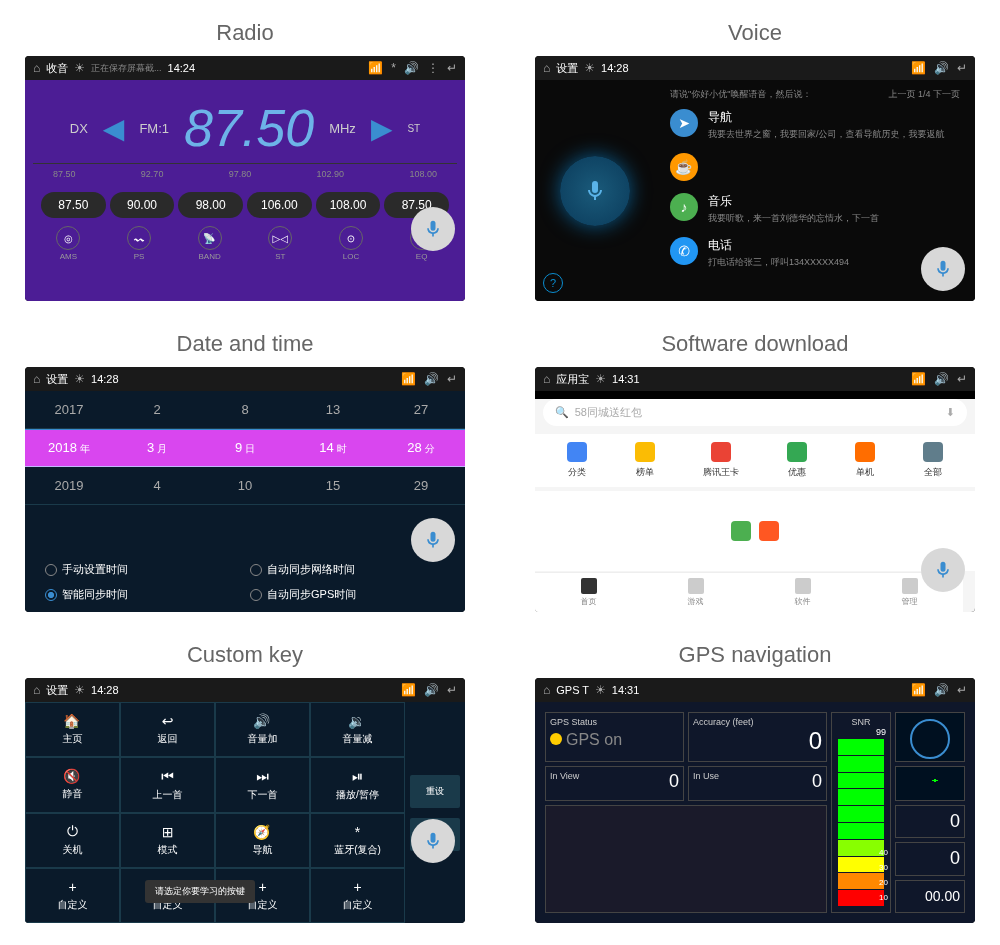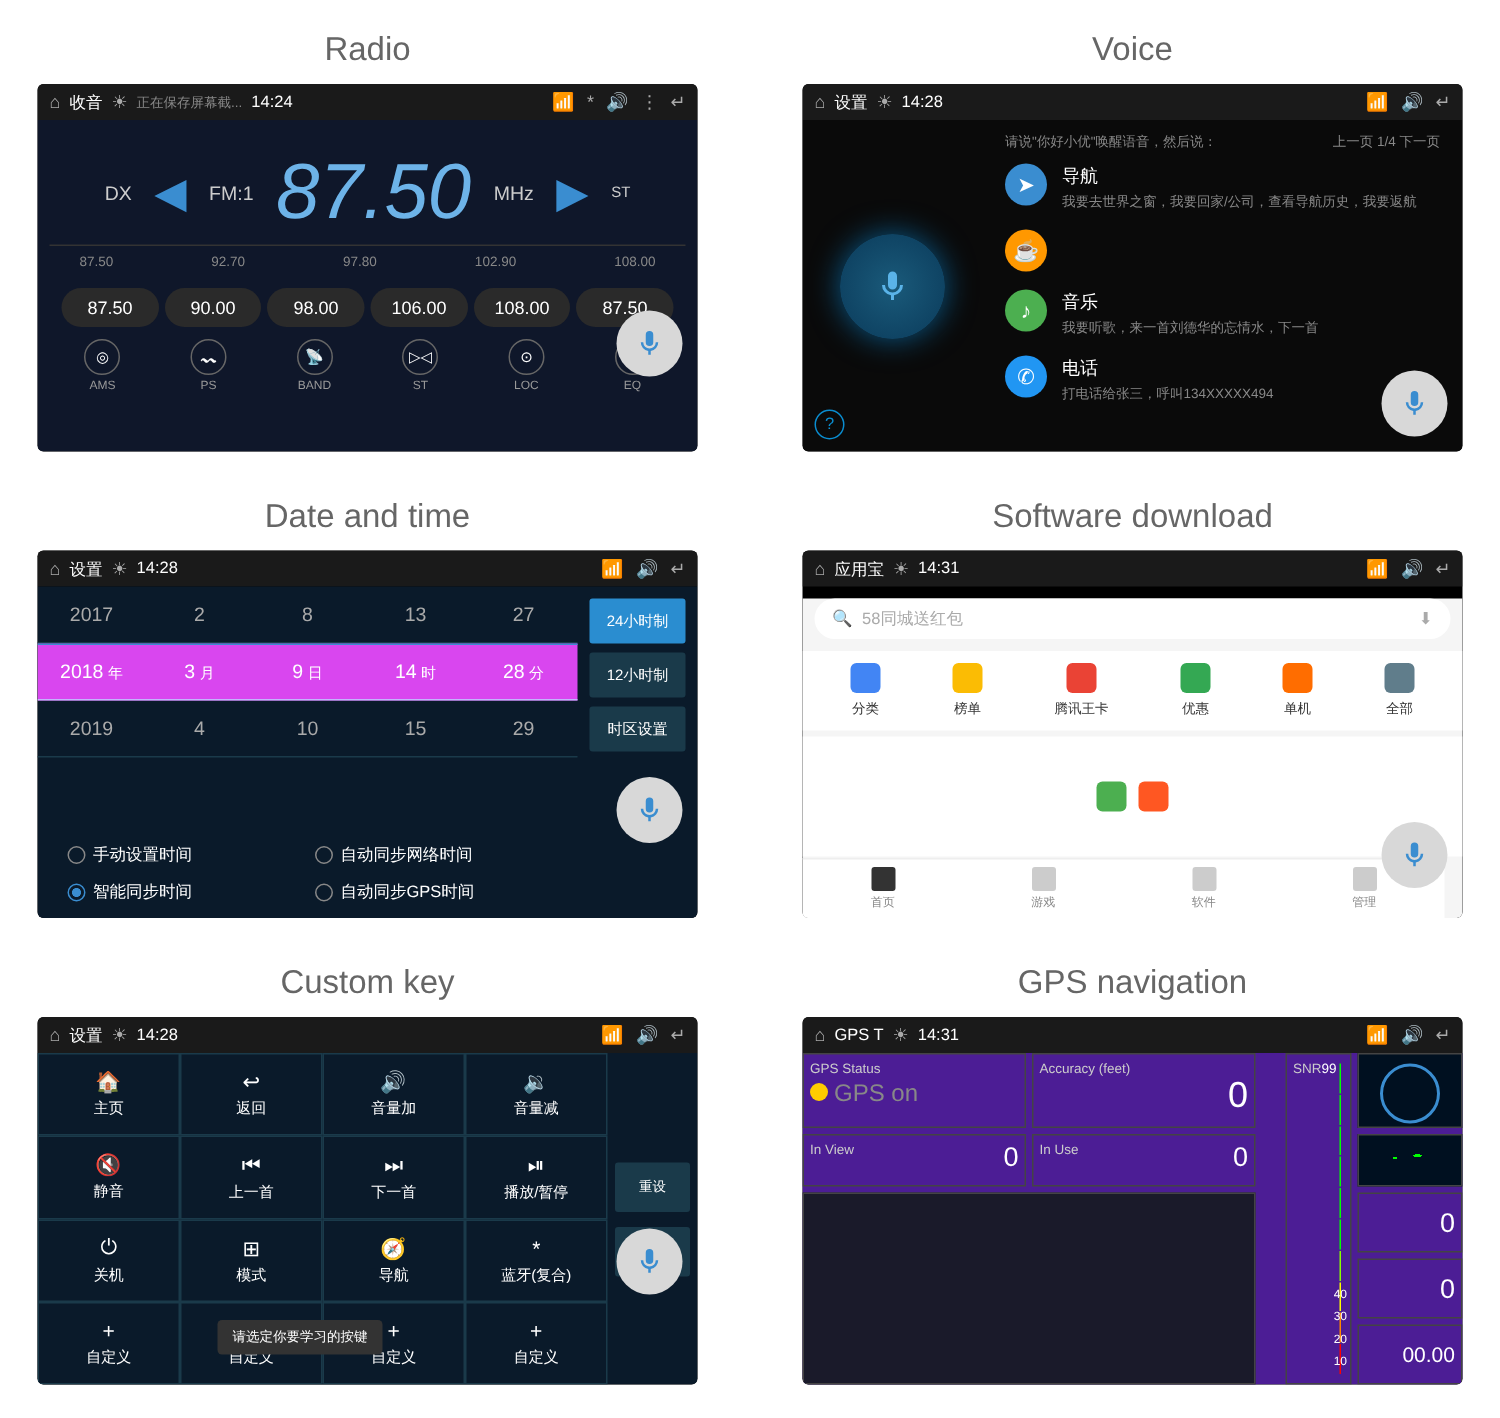--- a/index.html
+++ b/index.html
@@ -8,21 +8,21 @@
 .panel { display: flex; flex-direction: column; align-items: center; }
 .panel-title { color: #666; font-size: 22px; font-weight: 300; margin-bottom: 10px; }
 .screen { width: 440px; height: 245px; background: #000; border-radius: 4px; overflow: hidden; position: relative; color: #fff; font-size: 11px; }
 .status-bar { height: 24px; background: #1a1a1a; display: flex; align-items: center; padding: 0 8px; justify-content: space-between; }
 .status-left { display: flex; align-items: center; gap: 6px; }
 .status-right { display: flex; align-items: center; gap: 8px; }
 .status-icon { font-size: 12px; color: #aaa; }
 .status-time { color: #fff; font-size: 11px; }
 
 
-.radio-body { background: #0f172a; height: calc(100% - 24px); padding: 8px; }
+.radio-body { background: #4c1d95; height: calc(100% - 24px); padding: 8px; }
 .radio-main { display: flex; align-items: center; justify-content: center; gap: 15px; margin-top: 10px; }
 .radio-freq { font-size: 52px; color: #6db3e8; font-weight: 300; font-style: italic; }
 .radio-arrow { color: #3a8dd0; font-size: 28px; }
 .radio-dx { color: #ccc; font-size: 13px; }
 .radio-fm { color: #ccc; font-size: 13px; }
 .radio-mhz { color: #ccc; font-size: 13px; }
 .radio-st { color: #ccc; font-size: 10px; }
 .radio-scale { display: flex; justify-content: space-between; padding: 5px 20px; font-size: 9px; color: #888; border-top: 1px solid #333; margin-top: 5px; }
 .radio-presets { display: flex; gap: 4px; margin-top: 8px; padding: 0 8px; }
 .preset { flex: 1; background: #2a2a2a; border-radius: 14px; padding: 6px 0; text-align: center; font-size: 12px; }
@@ -76,27 +76,27 @@
 
 .ck-body { background: #0a1a2a; height: calc(100% - 24px); display: flex; }
 .ck-grid { flex: 1; display: grid; grid-template-columns: repeat(4, 1fr); grid-template-rows: repeat(4, 1fr); }
 .ck-cell { border: 1px solid #1a3a4a; display: flex; flex-direction: column; align-items: center; justify-content: center; gap: 3px; font-size: 10px; }
 .ck-icon { font-size: 14px; }
 .ck-side { width: 60px; display: flex; flex-direction: column; justify-content: center; gap: 10px; padding: 5px; }
 .ck-side-btn { background: #1a3a4a; padding: 10px 5px; text-align: center; font-size: 9px; border-radius: 2px; }
 .ck-tooltip { position: absolute; bottom: 20px; left: 120px; background: #333; padding: 5px 10px; border-radius: 3px; font-size: 9px; }
 
 
-.gps-body { background: #4c1d95; height: calc(100% - 24px); padding: 0; display: grid; grid-template-columns: 1fr 1fr 60px 70px; grid-template-rows: 50px 35px 1fr; gap: 4px; }
+.gps-body { background: #0f172a; height: calc(100% - 24px); padding: 10px; display: grid; grid-template-columns: 1fr 1fr 60px 70px; grid-template-rows: 50px 35px 1fr; gap: 4px; }
 .gps-box { border: 1px solid #444; padding: 4px; position: relative; }
 .gps-label { font-size: 9px; color: #ccc; }
 .gps-val { font-size: 24px; color: #fff; text-align: right; }
 .gps-status { grid-column: 1; grid-row: 1; }
 .gps-acc { grid-column: 2; grid-row: 1; }
-.gps-snr { grid-column: 3; grid-row: 1 / 4; display: flex; flex-direction: row; margin-left: 16px; }
+.gps-snr { grid-column: 3; grid-row: 1 / 4; display: flex; flex-direction: column; }
 .gps-compass { grid-column: 4; grid-row: 1; background: #001020; }
 .gps-inview { grid-column: 1; grid-row: 2; }
 .gps-inuse { grid-column: 2; grid-row: 2; }
 .gps-map { grid-column: 4; grid-row: 2; background: #001020; }
 .gps-chart { grid-column: 1 / 3; grid-row: 3; background: #1a1a2a; }
 .gps-num1 { grid-column: 4; grid-row: 3; display: flex; flex-direction: column; gap: 4px; }
 .gps-subbox { border: 1px solid #444; flex: 1; font-size: 18px; display: flex; align-items: center; justify-content: flex-end; padding: 4px; }
 .snr-bar { flex: 1; display: flex; flex-direction: column-reverse; gap: 1px; padding: 2px; }
 .snr-seg { flex: 1; }
 .gps-on-dot { width: 12px; height: 12px; background: #ffcc00; border-radius: 50%; display: inline-block; margin-right: 4px; }
@@ -305,25 +305,20 @@
           <div class="dt-radio">
                 <div class="dt-radio-circle checked"></div>
                 <span>智能同步时间</span>
               </div>
           <div class="dt-radio">
                 <div class="dt-radio-circle"></div>
                 <span>自动同步GPS时间</span>
               </div>
         </div>
       </div>
-      <div class="dt-right">
-        <div class="dt-btn active">24小时制</div>
-        <div class="dt-btn">12小时制</div>
-        <div class="dt-btn">时区设置</div>
-      </div>
       <div class="mic-btn" style="bottom:50px">
         <svg viewBox="0 0 24 24">
               <path d="M12 14a3 3 0 003-3V5a3 3 0 00-6 0v6a3 3 0 003 3zm5-3a5 5 0 01-10 0H5a7 7 0 006 6.9V21h2v-3.1A7 7 0 0019 11h-2z"></path>
             </svg>
       </div>
     </div>
   </div>
 </div>
 
 <div class="panel">

